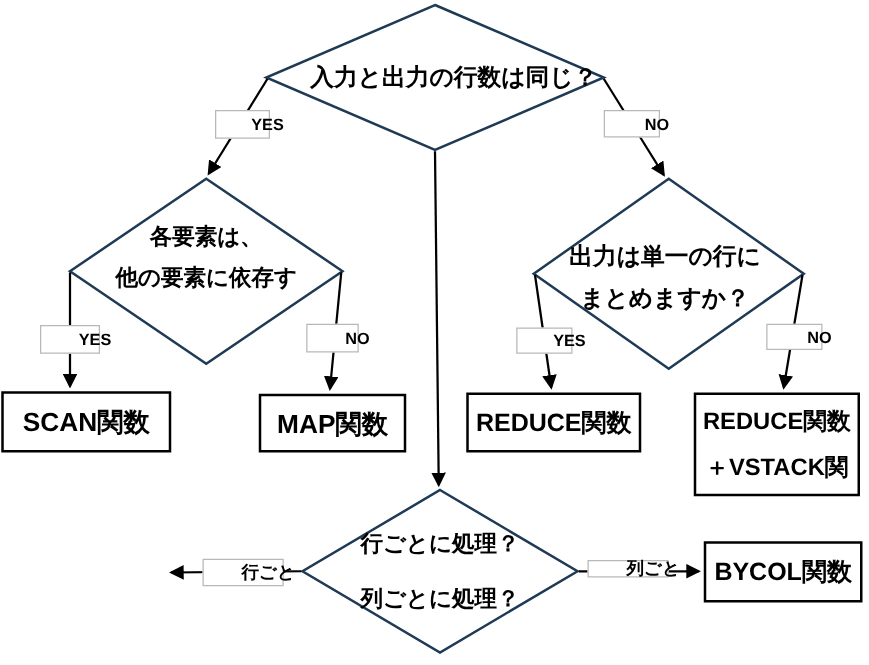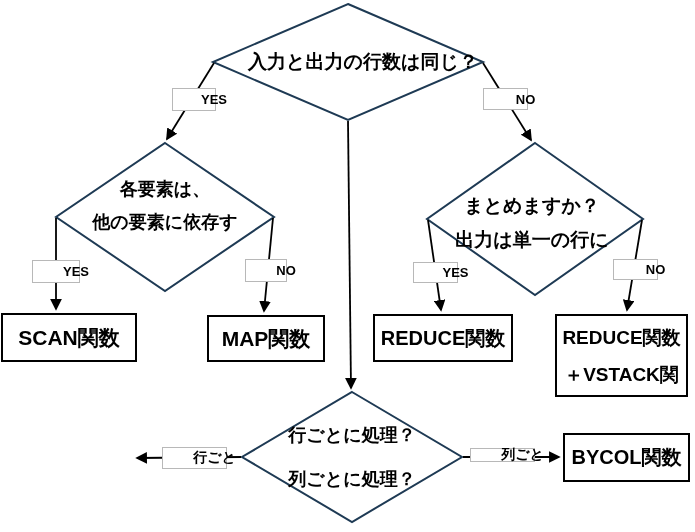--- a/index.html
+++ b/index.html
@@ -103,22 +103,22 @@
   <div class="dtext" style="left:245px; top:48px; width:236px; height:28px; font-size:19px;">
     <span>入力と出力の行数は同じ？</span>
   </div>
 
   <div class="dtext" style="left:70px; top:173px; width:190px; height:66px; font-size:18px; line-height:33px;">
     <span>各要素は、</span>
     <span>他の要素に依存す</span>
   </div>
 
   <div class="dtext" style="left:432px; top:189px; width:200px; height:68px; font-size:19px; line-height:34px;">
+    <span>出力は単一の行に</span>
     <span>まとめますか？</span>
-    <span>出力は単一の行に</span>
   </div>
 
   <div class="dtext" style="left:257px; top:424px; width:190px; height:66px; font-size:18px; line-height:33px;gap:11px;">
     <span>行ごとに処理？</span>
     <span>列ごとに処理？</span>
   </div>
 
   <div class="blabel" style="left:172px; top:88px; width:44px; height:23px; font-size:13px;">YES</div>
   <div class="blabel" style="left:483px; top:88px; width:45px; height:22px; font-size:13px;">NO</div>
   <div class="blabel" style="left:32px; top:260px; width:48px; height:23px; font-size:13px;">YES</div>

